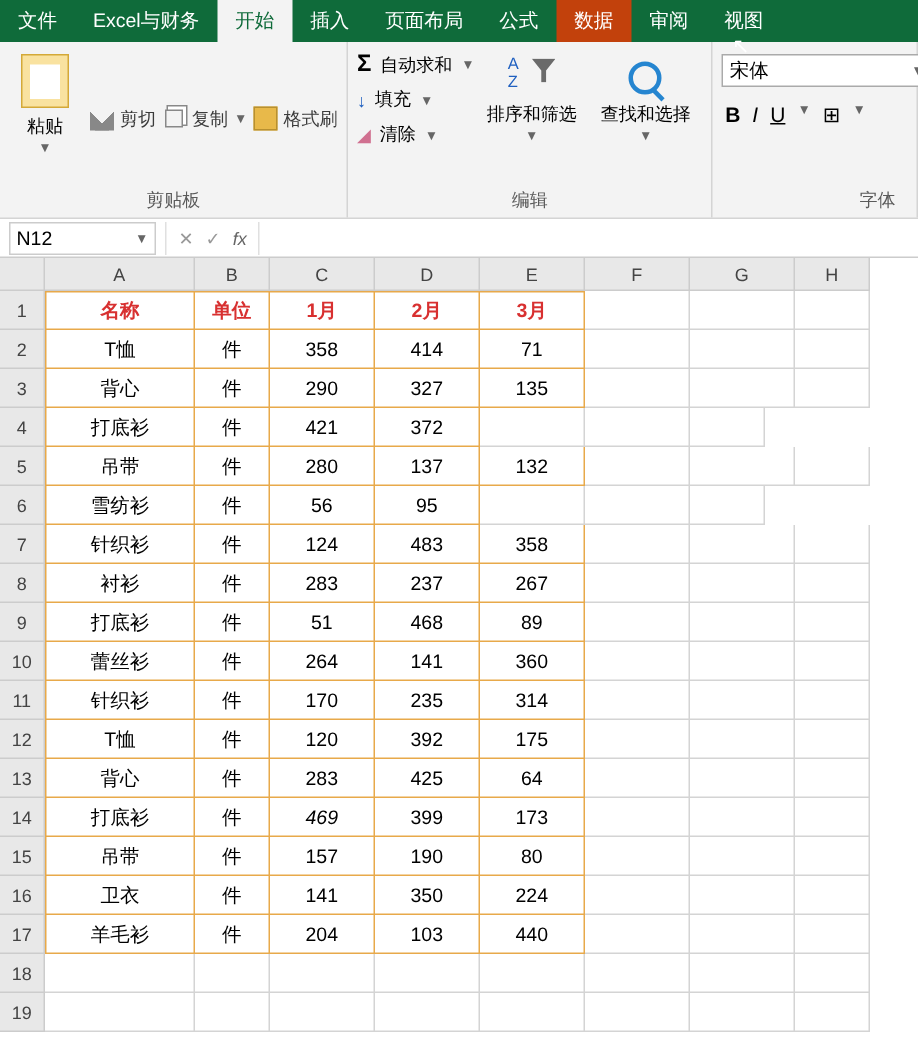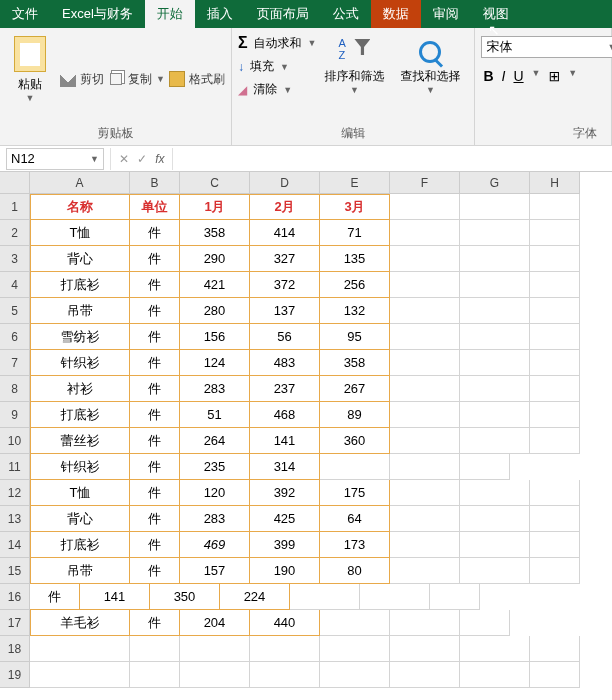--- a/index.html
+++ b/index.html
@@ -235,39 +235,37 @@
           <div class="cell data-border" style="width: 70px;">135</div>
           <div class="cell" style="width: 70px;"></div>
           <div class="cell" style="width: 70px;"></div>
           <div class="cell" style="width: 50px;"></div>
         </div>
         <div class="row">
           <div class="cell data-border left-edge" style="width: 100px;">打底衫</div>
           <div class="cell data-border" style="width: 50px;">件</div>
           <div class="cell data-border" style="width: 70px;">421</div>
           <div class="cell data-border" style="width: 70px;">372</div>
-          <div class="cell data-border" style="width: 70px;">256</div>
           <div class="cell" style="width: 70px;"></div>
           <div class="cell" style="width: 70px;"></div>
           <div class="cell" style="width: 50px;"></div>
         </div>
         <div class="row">
           <div class="cell data-border left-edge" style="width: 100px;">吊带</div>
           <div class="cell data-border" style="width: 50px;">件</div>
           <div class="cell data-border" style="width: 70px;">280</div>
           <div class="cell data-border" style="width: 70px;">137</div>
           <div class="cell data-border" style="width: 70px;">132</div>
           <div class="cell" style="width: 70px;"></div>
           <div class="cell" style="width: 70px;"></div>
           <div class="cell" style="width: 50px;"></div>
         </div>
         <div class="row">
           <div class="cell data-border left-edge" style="width: 100px;">雪纺衫</div>
           <div class="cell data-border" style="width: 50px;">件</div>
-          <div class="cell data-border" style="width: 70px;">156</div>
           <div class="cell data-border" style="width: 70px;">56</div>
           <div class="cell data-border" style="width: 70px;">95</div>
           <div class="cell" style="width: 70px;"></div>
           <div class="cell" style="width: 70px;"></div>
           <div class="cell" style="width: 50px;"></div>
         </div>
         <div class="row">
           <div class="cell data-border left-edge" style="width: 100px;">针织衫</div>
           <div class="cell data-border" style="width: 50px;">件</div>
           <div class="cell data-border" style="width: 70px;">124</div>
@@ -303,20 +301,21 @@
           <div class="cell data-border" style="width: 70px;">264</div>
           <div class="cell data-border" style="width: 70px;">141</div>
           <div class="cell data-border" style="width: 70px;">360</div>
           <div class="cell" style="width: 70px;"></div>
           <div class="cell" style="width: 70px;"></div>
           <div class="cell" style="width: 50px;"></div>
         </div>
         <div class="row">
           <div class="cell data-border left-edge" style="width: 100px;">针织衫</div>
           <div class="cell data-border" style="width: 50px;">件</div>
+          <div class="cell data-border" style="width: 70px;">170</div>
           <div class="cell data-border" style="width: 70px;">235</div>
           <div class="cell data-border" style="width: 70px;">314</div>
           <div class="cell" style="width: 70px;"></div>
           <div class="cell" style="width: 70px;"></div>
           <div class="cell" style="width: 50px;"></div>
         </div>
         <div class="row">
           <div class="cell data-border left-edge" style="width: 100px;">T恤</div>
           <div class="cell data-border" style="width: 50px;">件</div>
           <div class="cell data-border" style="width: 70px;">120</div>
@@ -350,32 +349,34 @@
           <div class="cell data-border left-edge" style="width: 100px;">吊带</div>
           <div class="cell data-border" style="width: 50px;">件</div>
           <div class="cell data-border" style="width: 70px;">157</div>
           <div class="cell data-border" style="width: 70px;">190</div>
           <div class="cell data-border" style="width: 70px;">80</div>
           <div class="cell" style="width: 70px;"></div>
           <div class="cell" style="width: 70px;"></div>
           <div class="cell" style="width: 50px;"></div>
         </div>
         <div class="row">
+          <div class="cell data-border left-edge" style="width: 100px;">卫衣</div>
           <div class="cell data-border" style="width: 50px;">件</div>
           <div class="cell data-border" style="width: 70px;">141</div>
           <div class="cell data-border" style="width: 70px;">350</div>
           <div class="cell data-border" style="width: 70px;">224</div>
           <div class="cell" style="width: 70px;"></div>
           <div class="cell" style="width: 70px;"></div>
           <div class="cell" style="width: 50px;"></div>
         </div>
         <div class="row">
           <div class="cell data-border left-edge" style="width: 100px;">羊毛衫</div>
           <div class="cell data-border" style="width: 50px;">件</div>
           <div class="cell data-border" style="width: 70px;">204</div>
+          <div class="cell data-border" style="width: 70px;">103</div>
           <div class="cell data-border" style="width: 70px;">440</div>
           <div class="cell" style="width: 70px;"></div>
           <div class="cell" style="width: 70px;"></div>
           <div class="cell" style="width: 50px;"></div>
         </div>
         <div class="row">
           <div class="cell" style="width: 100px;"></div>
           <div class="cell" style="width: 50px;"></div>
           <div class="cell" style="width: 70px;"></div>
           <div class="cell" style="width: 70px;"></div>

